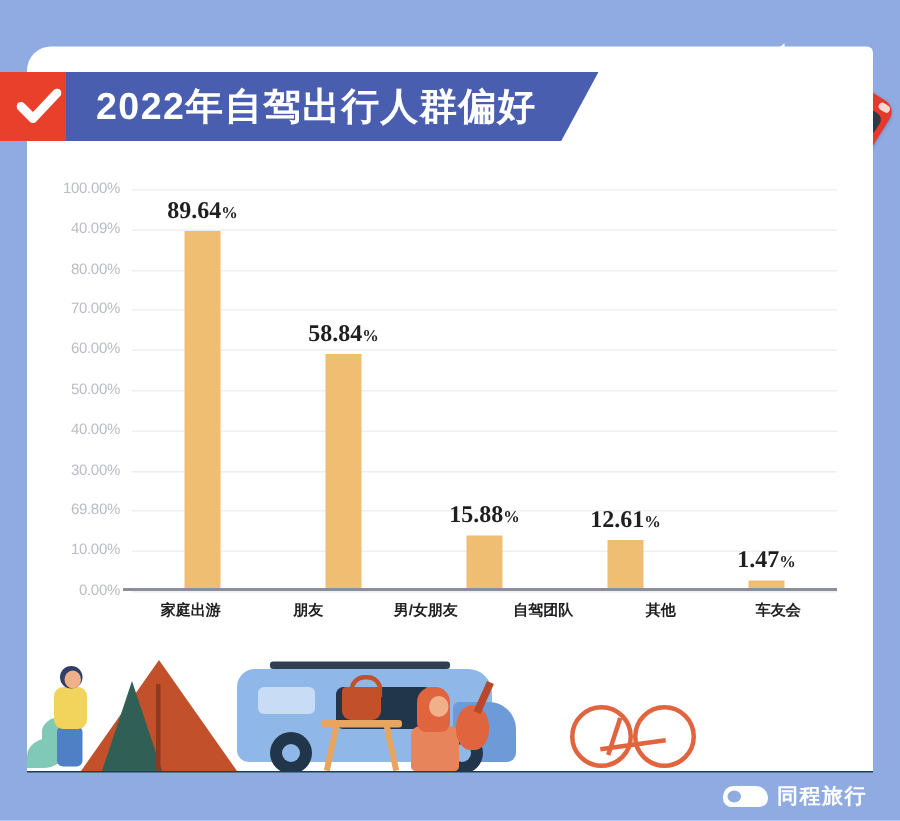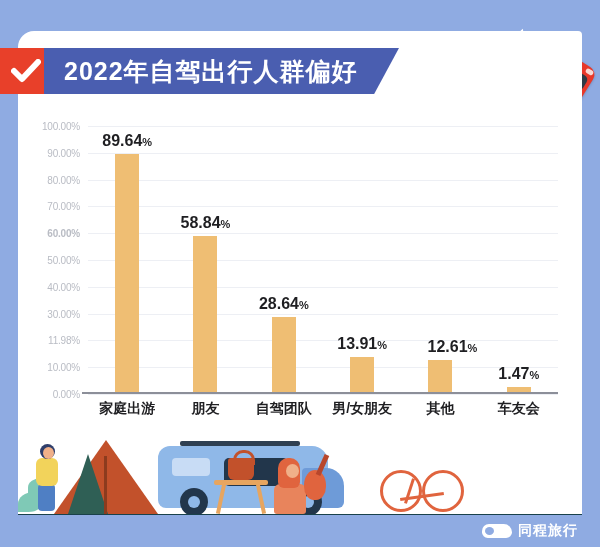--- a/index.html
+++ b/index.html
@@ -62,31 +62,31 @@
   
   .chart{position:absolute;left:30px;top:118px;width:540px;height:300px;}
   .plot{position:absolute;left:58px;top:8px;right:12px;bottom:24px;}
   .grid-line{position:absolute;left:0;right:0;height:1px;background:#EDEFF4;}
   .ytick{
     position:absolute;right:100%;margin-right:8px;transform:translateY(-50%);
     font-size:10px;color:#B9BCC4;white-space:nowrap;letter-spacing:-0.2px;
   }
   .axis{position:absolute;left:-6px;right:0;bottom:0;height:2px;background:#8C8F99;}
   .bars{position:absolute;left:0;right:0;top:0;bottom:0;display:flex;
-        align-items:flex-end;justify-content:space-around;}
+        align-items:flex-end;justify-content:space-around;font-family:Liberation Serif, serif;}
   .barcell{position:relative;width:12.5%;height:100%;display:flex;
            align-items:flex-end;justify-content:center;}
   .bar{width:24px;background:#EFBE73;}
   .bar-label{
     position:absolute;left:50%;transform:translateX(-50%);
     white-space:nowrap;color:#1F1F22;font-weight:bold;font-size:16px;
   }
   .bar-label .pct{font-size:11px;font-weight:bold;}
   .xlabels{position:absolute;left:58px;right:12px;bottom:-4px;height:22px;display:flex;}
-  .xlabel{flex:1;text-align:center;font-size:14px;color:#1F1F22;font-weight:bold;}
+  .xlabel{flex:1;text-align:center;font-size:10px;color:#1F1F22;font-weight:bold;}
 
   
   .scene{position:absolute;left:18px;bottom:29px;width:564px;height:100px;overflow:hidden;}
   .ground{position:absolute;left:0;right:0;bottom:0;height:4px;background:#19414B;}
   .leaf{position:absolute;background:#7FC9B6;border-radius:60% 0 60% 0;}
   .tent{
     position:absolute;left:36px;bottom:4px;width:0;height:0;
     border-left:52px solid transparent;border-right:52px solid transparent;
     border-bottom:74px solid #C2512B;
   }
@@ -167,71 +167,67 @@
   </div>
 
   <div class="chart">
     <div class="plot">
       <div id="gridlines">
           <div class="grid-line" style="top: 100%;"></div>
           <div class="ytick" style="top: 100%;">0.00%</div>
           <div class="grid-line" style="top: 90%;"></div>
           <div class="ytick" style="top: 90%;">10.00%</div>
           <div class="grid-line" style="top: 80%;"></div>
-          <div class="ytick" style="top: 80%;">11.98%</div>
+          <div class="ytick" style="top: 80%;">69.80%</div>
           <div class="grid-line" style="top: 70%;"></div>
           <div class="ytick" style="top: 70%;">30.00%</div>
           <div class="grid-line" style="top: 60%;"></div>
           <div class="ytick" style="top: 60%;">40.00%</div>
           <div class="grid-line" style="top: 50%;"></div>
           <div class="ytick" style="top: 50%;">50.00%</div>
           <div class="grid-line" style="top: 40%;"></div>
-          <div class="ytick" style="top: 40%; font-weight: bold;">60.00%</div>
+          <div class="ytick" style="top: 40%;">60.00%</div>
           <div class="grid-line" style="top: 30%;"></div>
           <div class="ytick" style="top: 30%;">70.00%</div>
           <div class="grid-line" style="top: 20%;"></div>
           <div class="ytick" style="top: 20%;">80.00%</div>
           <div class="grid-line" style="top: 10%;"></div>
-          <div class="ytick" style="top: 10%;">90.00%</div>
+          <div class="ytick" style="top: 10%;">40.09%</div>
           <div class="grid-line" style="top: 0%;"></div>
           <div class="ytick" style="top: 0%;">100.00%</div>
         </div>
       <div class="bars" id="bars">
           <div class="barcell">
             <div class="bar" style="height: 89.64%; background: rgb(239, 190, 115);"></div>
             <div class="bar-label" style="bottom: calc(89.64% + 4px);"><span>89.64</span><span class="pct">%</span></div>
           </div>
           <div class="barcell">
             <div class="bar" style="height: 58.84%; background: rgb(239, 190, 115);"></div>
             <div class="bar-label" style="bottom: calc(58.84% + 4px);"><span>58.84</span><span class="pct">%</span></div>
           </div>
           <div class="barcell">
-            <div class="bar" style="height: 28.64%; background: rgb(239, 190, 115);"></div>
-            <div class="bar-label" style="bottom: calc(28.64% + 4px);"><span>28.64</span><span class="pct">%</span></div>
-          </div>
-          <div class="barcell">
             <div class="bar" style="height: 13.91%; background: rgb(239, 190, 115);"></div>
-            <div class="bar-label" style="bottom: calc(13.91% + 4px);"><span>13.91</span><span class="pct">%</span></div>
+            <div class="bar-label" style="bottom: calc(13.91% + 4px);"><span>15.88</span><span class="pct">%</span></div>
           </div>
           <div class="barcell">
             <div class="bar" style="height: 12.61%; background: rgb(239, 190, 115);"></div>
-            <div class="bar-label" style="bottom: calc(12.61% + 4px); margin-left: 12px;"><span>12.61</span><span class="pct">%</span></div>
+            <div class="bar-label" style="bottom: calc(12.61% + 4px);"><span>12.61</span><span class="pct">%</span></div>
           </div>
           <div class="barcell">
             <div class="bar" style="height: 2.6%; background: rgb(239, 190, 115);"></div>
             <div class="bar-label" style="bottom: calc(2.6% + 4px);"><span>1.47</span><span class="pct">%</span></div>
           </div>
         </div>
       <div class="axis"></div>
     </div>
     <div class="xlabels" id="xlabels">
         <div class="xlabel">家庭出游</div>
         <div class="xlabel">朋友</div>
+        <div class="xlabel">男/女朋友</div>
         <div class="xlabel">自驾团队</div>
-        <div class="xlabel">男/女朋友</div>
         <div class="xlabel">其他</div>
         <div class="xlabel">车友会</div>
       </div>
   </div>
 
   <div class="scene">
     <div class="leaf" style="left:0;bottom:6px;width:26px;height:20px;"></div>
     <div class="leaf" style="left:10px;bottom:24px;width:22px;height:16px;"></div>
     <div class="leaf" style="left:106px;bottom:6px;width:20px;height:16px;background:#2F5F55;"></div>
 

